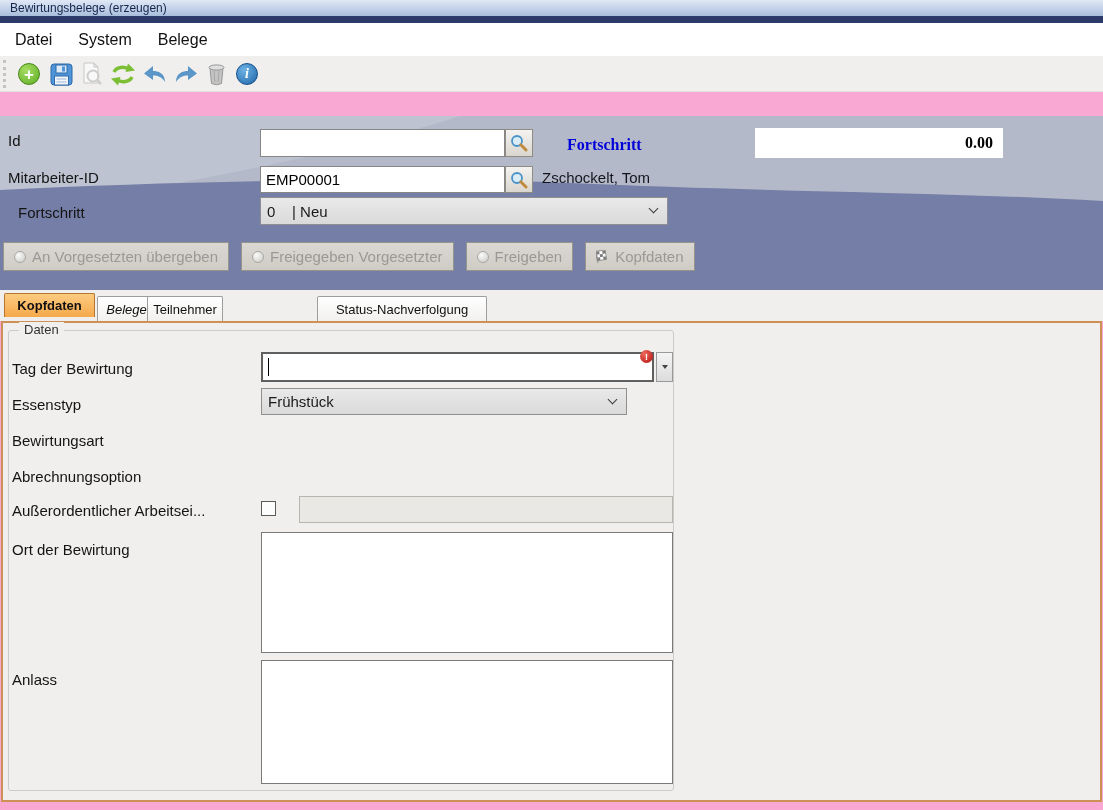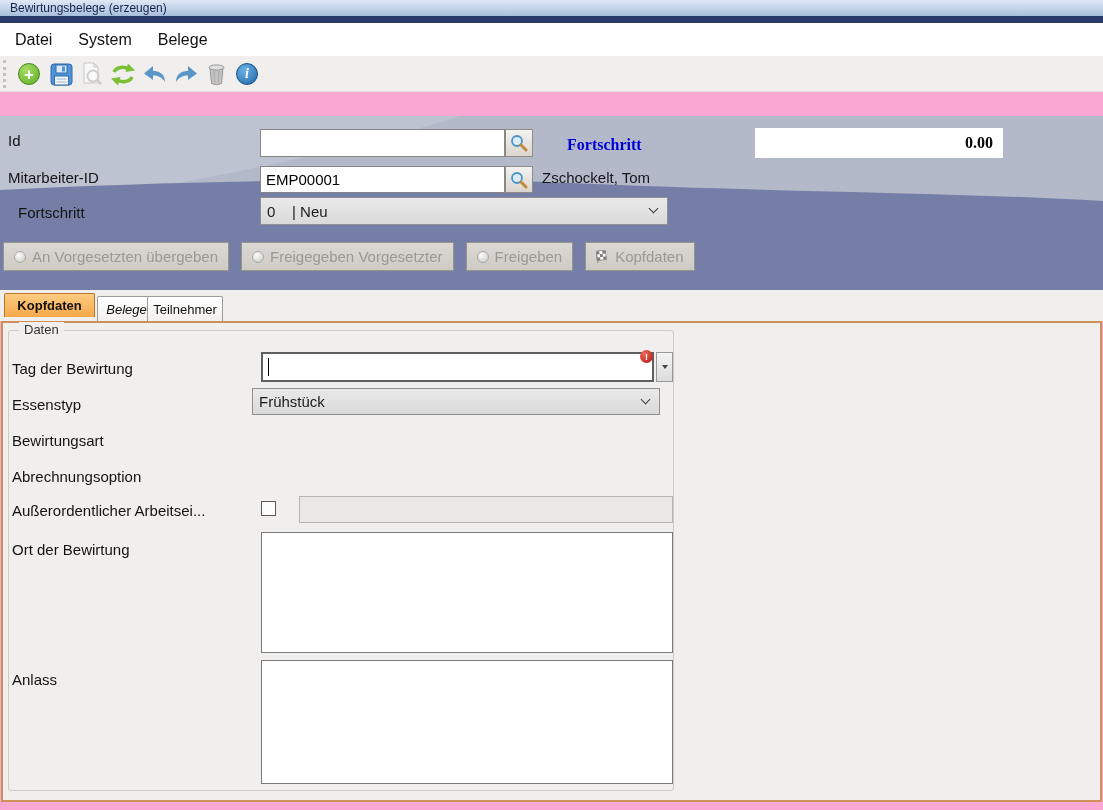--- a/index.html
+++ b/index.html
@@ -99,21 +99,21 @@
   .f-label { position:absolute; left:12px; font-size:15px; color:#141414; white-space:nowrap; }
   .tag-input { position:absolute; left:261px; top:352px; width:393px; height:30px;
     border:2px solid #5f5f5f; background:#fff; }
   .caret { position:absolute; left:5px; top:4px; width:1px; height:18px; background:#000; }
   .err-badge { position:absolute; left:640px; top:350px; width:13px; height:13px; border-radius:50%;
     background:radial-gradient(circle at 35% 30%,#ef6a5c,#b20f0f); color:#fff; font-size:9px;
     font-weight:bold; display:flex; align-items:center; justify-content:center; z-index:3; }
   .tag-dd { position:absolute; left:656px; top:352px; width:17px; height:30px;
     background:linear-gradient(180deg,#f4f4f4,#dcdcdc); border:1px solid #999;
     display:flex; align-items:center; justify-content:center; }
-  .form-combo { left:252px; width:408px; height:27px; }
+  .form-combo { left:261px; width:366px; height:27px; }
   .f-check { position:absolute; left:261px; top:501px; width:15px; height:15px;
     border:1px solid #5a5a5a; background:#fdfdfd; }
   .dis-input { position:absolute; left:299px; top:496px; width:374px; height:27px;
     background:#e9e8e5; border:1px solid #b9b6b0; }
   .textarea { position:absolute; left:261px; width:412px; background:#fff; border:1px solid #7a7a7a;
     resize:none; font-family:"Liberation Sans",sans-serif; font-size:15px; padding:3px 5px; }
   .ta-ort { top:532px; height:121px; }
   .ta-anlass { top:660px; height:124px; }
 </style>
 </head>
@@ -306,20 +306,23 @@
     </div>
     <div class="tab" style="left:97px; width:59px;font-style:italic;">
       <span>Belege</span>
     </div>
     <div class="tab" style="left:147px; width:76px;">
       <span>Teilnehmer</span>
     </div>
     <div class="tab" style="left:236px; width:79px;margin-top:36px;">
       <span>Dokumente</span>
     </div>
+    <div class="tab" style="left:317px; width:170px;">
+      <span>Status-Nachverfolgung</span>
+    </div>
   </div>
 
   <div class="panel"></div>
 
   <div class="fieldset">
     <div class="fieldset-legend">Daten</div>
   </div>
 
   <div class="f-label" style="top:360px;">Tag der Bewirtung</div>
   <div class="tag-input">

